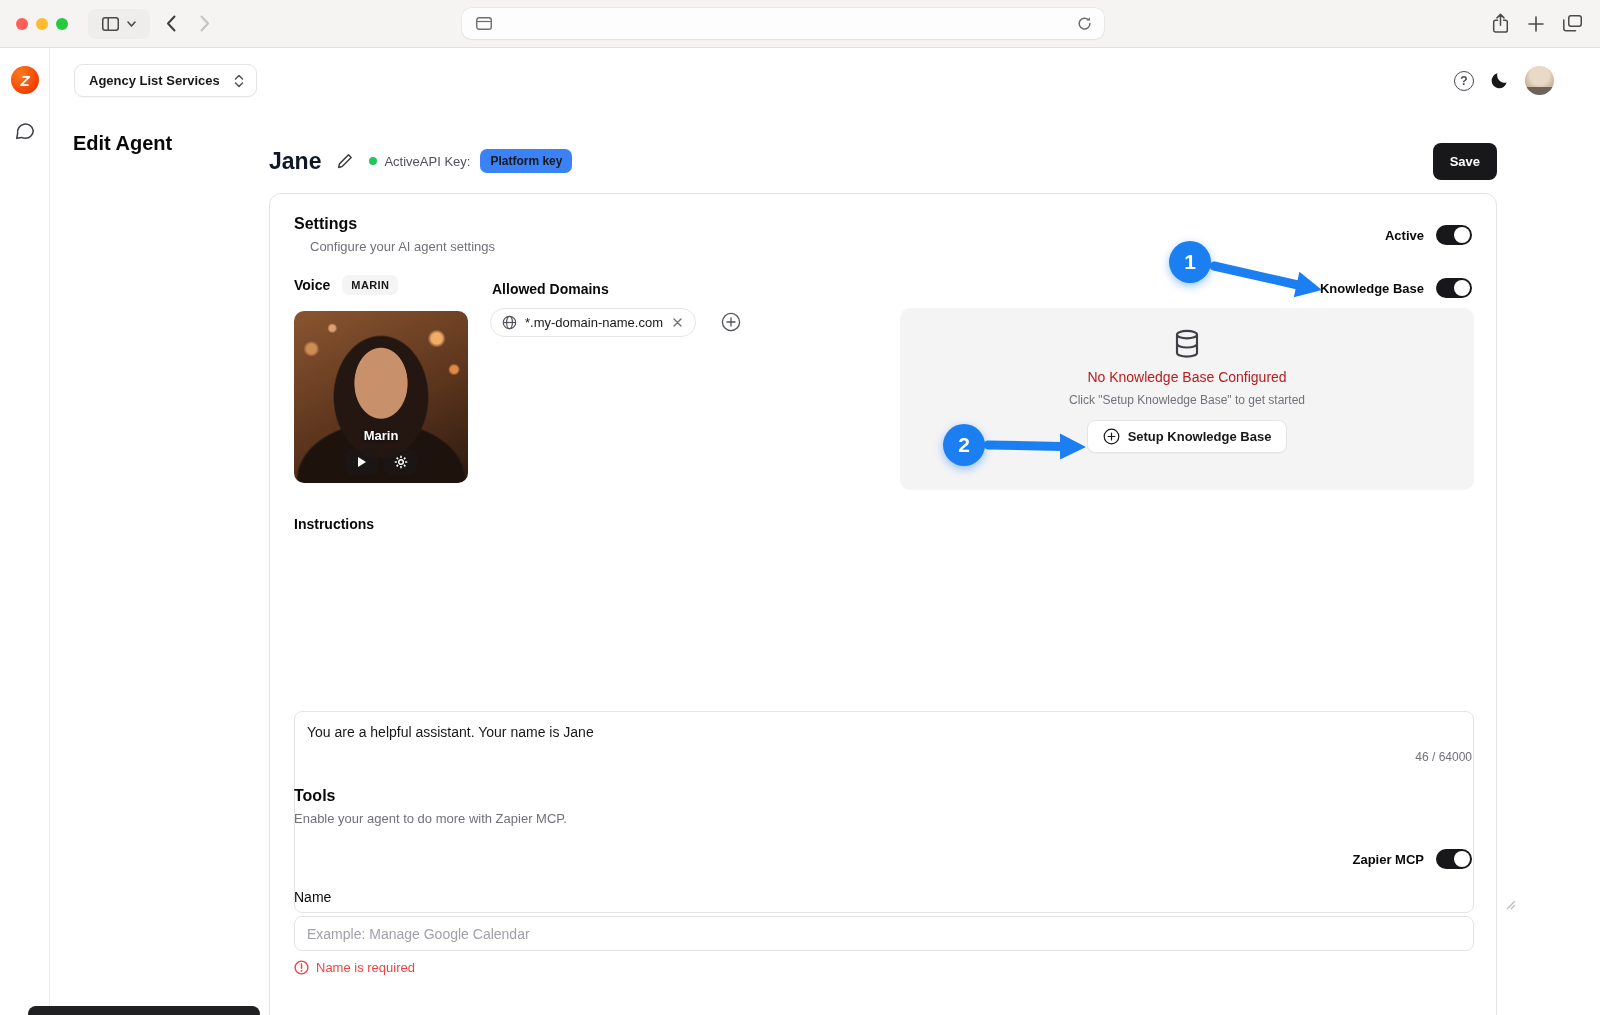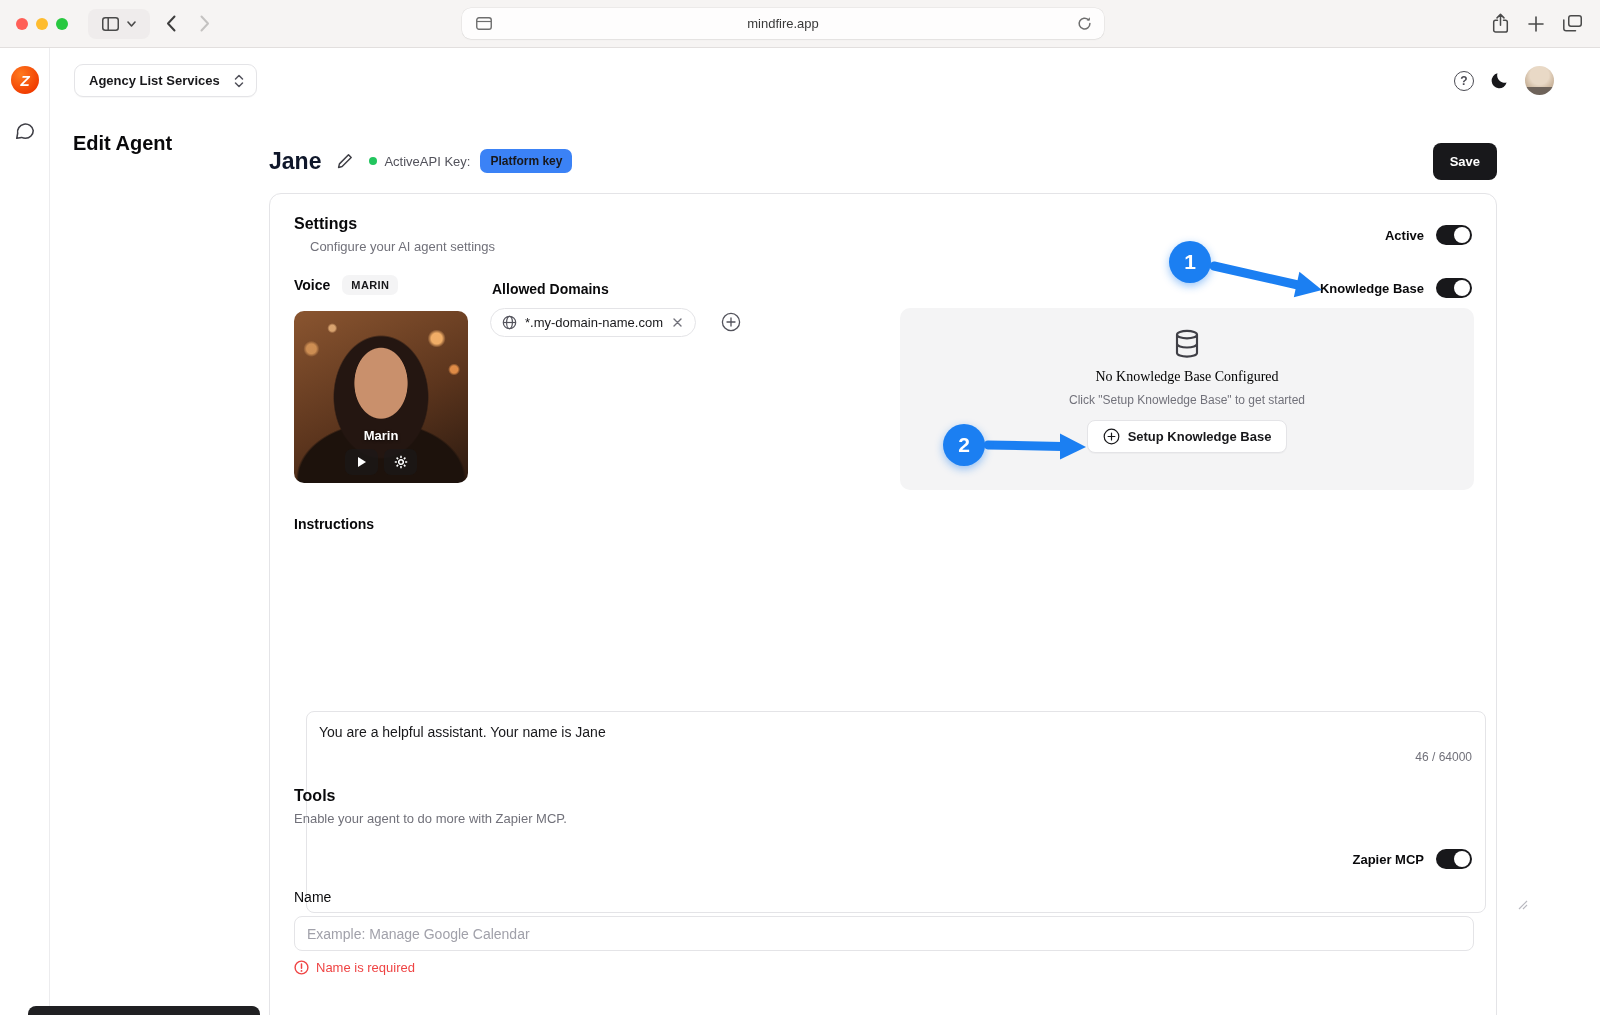--- a/index.html
+++ b/index.html
@@ -152,21 +152,21 @@
     border:1px solid #e4e4e7; border-radius:15px; background:#fff;
   }
   .domain-text { font-size:13px; color:#18181b; }
   .chip-x { cursor:pointer; display:flex; padding:2px; }
   .add-domain { cursor:pointer; }
 
   .kb-panel {
     width:574px; height:182px; background:#f4f4f5; border-radius:10px;
     display:flex; flex-direction:column; align-items:center;
   }
-  .kb-title { font-size:14px; font-weight:500; color:#000000; margin-top:9px;font-family:Liberation Serif, serif; }
+  .kb-title { font-size:14px; font-weight:500; color:#b91c1c; margin-top:9px; }
   .kb-sub { font-size:12px; color:#71717a; margin-top:8px; }
   .kb-setup-btn {
     margin-top:13px; height:33px; padding:0 15px; display:flex; align-items:center; gap:8px;
     background:#fff; border:1px solid #e4e4e7; border-radius:8px; cursor:pointer;
     font-family:inherit; font-size:13px; font-weight:600; color:#18181b;
     box-shadow:0 1px 1px rgba(0,0,0,0.03);
   }
 
   .instructions-wrap { position:relative; }
   .instructions-ta {
@@ -232,21 +232,20 @@
       </svg>
   </button>
 
   <div class="url-bar">
     <span class="page-ico">
       <svg width="16" height="13" viewBox="0 0 16 13">
           <rect x="0.75" y="0.75" width="14.5" height="11.5" rx="2.2" stroke="#6e6e6e" fill="none" stroke-width="1.4"></rect>
           <line x1="1" y1="4.5" x2="15" y2="4.5" stroke="#6e6e6e" stroke-width="1.2"></line>
         </svg>
     </span>
-    <span class="url-text">mindfire.app</span>
     <span class="reload">
       <svg width="15" height="15" viewBox="0 0 15 15">
           <path d="M12.9 7.5a5.4 5.4 0 1 1-1.5-3.7" fill="none" stroke="#6e6e6e" stroke-width="1.5" stroke-linecap="round"></path>
           <path d="M12.9 1.2v3.3H9.6z" fill="#6e6e6e"></path>
         </svg>
     </span>
   </div>
 
   <div class="chrome-right">
     <span class="chrome-btn">
@@ -392,21 +391,21 @@
         <svg width="17" height="17" viewBox="0 0 20 20">
             <circle cx="10" cy="10" r="8.6" fill="none" stroke="#18181b" stroke-width="1.4"></circle>
             <path d="M10 6v8M6 10h8" stroke="#18181b" stroke-width="1.4" stroke-linecap="round"></path>
           </svg>
       </span>
       <span>Setup Knowledge Base</span>
     </button>
   </div>
 
   <div class="card-abs field-label" style="left:24px; top:322px;">Instructions</div>
-  <div class="card-abs instructions-wrap" style="left:36px; top:345px;">
+  <div class="card-abs instructions-wrap" style="left:24px; top:345px;">
     <textarea class="instructions-ta" style="">You are a helpful assistant. Your name is Jane</textarea>
     <span class="resize-handle">
       <svg width="10" height="10" viewBox="0 0 10 10">
           <path d="M9 1L1 9M9 5L5 9" stroke="#b9b9c0" stroke-width="1.2"></path>
         </svg>
     </span>
   </div>
   <div class="card-abs char-count" style="right:24px; top:556px;">46 / 64000</div>
 
   <div class="card-abs sec-title" style="left:24px; top:593px;">Tools</div>

